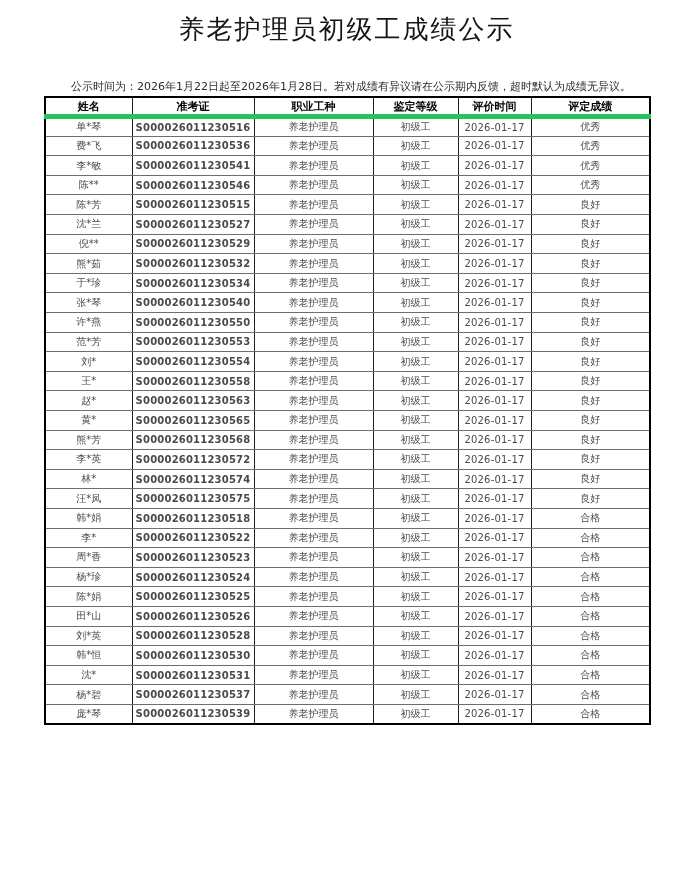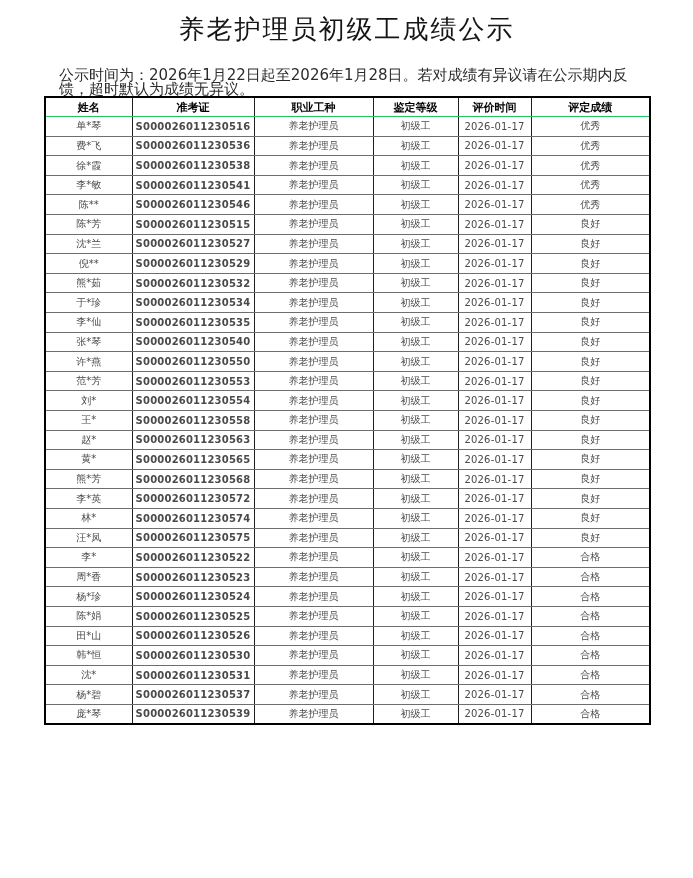--- a/index.html
+++ b/index.html
@@ -15,22 +15,22 @@
     margin:0;
     text-align:center;
     font-family:"DejaVu Serif", "Liberation Serif", serif;
     font-weight:400;
     font-size:26px;
     letter-spacing:2px;
     color:#151515;
   }
   .notice {
     position:absolute; top:64px; left:55px; right:38px;
-    margin:4px;
-    font-size:15px;
+    margin:16px;
+    font-size:11px;
     line-height:14px;
     color:#2b2b2b;
   }
   table.results {
     position:absolute; left:44px; top:96px;
     width:605px;
     border-collapse:collapse;
     table-layout:fixed;
     border:2px solid #000000;
   }
@@ -43,21 +43,21 @@
     border-top:1px solid #6e6e6e;
     border-bottom:1px solid #6e6e6e;
     overflow:hidden;
     white-space:nowrap;
   }
   table.results tr { height:19.6px; }
   table.results th {
     font-size:11px;
     font-weight:bold;
     color:#000000;
-    border-bottom:1px solid #22c55e;
+    border-bottom:5px solid #22c55e;
   }
   table.results td { font-size:10px; color:#4a4a4a; }
   td.cell-name { color:#383838; }
   td.cell-exam-id {
     font-weight:bold;
     color:#0e0e0e;
     font-size:10.5px;
     letter-spacing:0.2px;
   }
   td.cell-eval-date { letter-spacing:0.2px; }
@@ -98,28 +98,20 @@
         </tr>
         <tr>
           <td class="cell-name">费*飞</td>
           <td class="cell-exam-id">S000026011230536</td>
           <td class="cell-occupation">养老护理员</td>
           <td class="cell-level">初级工</td>
           <td class="cell-eval-date">2026-01-17</td>
           <td class="cell-grade">优秀</td>
         </tr>
         <tr>
-          <td class="cell-name">徐*霞</td>
-          <td class="cell-exam-id">S000026011230538</td>
-          <td class="cell-occupation">养老护理员</td>
-          <td class="cell-level">初级工</td>
-          <td class="cell-eval-date">2026-01-17</td>
-          <td class="cell-grade">优秀</td>
-        </tr>
-        <tr>
           <td class="cell-name">李*敏</td>
           <td class="cell-exam-id">S000026011230541</td>
           <td class="cell-occupation">养老护理员</td>
           <td class="cell-level">初级工</td>
           <td class="cell-eval-date">2026-01-17</td>
           <td class="cell-grade">优秀</td>
         </tr>
         <tr>
           <td class="cell-name">陈**</td>
           <td class="cell-exam-id">S000026011230546</td>
@@ -162,28 +154,20 @@
         </tr>
         <tr>
           <td class="cell-name">于*珍</td>
           <td class="cell-exam-id">S000026011230534</td>
           <td class="cell-occupation">养老护理员</td>
           <td class="cell-level">初级工</td>
           <td class="cell-eval-date">2026-01-17</td>
           <td class="cell-grade">良好</td>
         </tr>
         <tr>
-          <td class="cell-name">李*仙</td>
-          <td class="cell-exam-id">S000026011230535</td>
-          <td class="cell-occupation">养老护理员</td>
-          <td class="cell-level">初级工</td>
-          <td class="cell-eval-date">2026-01-17</td>
-          <td class="cell-grade">良好</td>
-        </tr>
-        <tr>
           <td class="cell-name">张*琴</td>
           <td class="cell-exam-id">S000026011230540</td>
           <td class="cell-occupation">养老护理员</td>
           <td class="cell-level">初级工</td>
           <td class="cell-eval-date">2026-01-17</td>
           <td class="cell-grade">良好</td>
         </tr>
         <tr>
           <td class="cell-name">许*燕</td>
           <td class="cell-exam-id">S000026011230550</td>
@@ -258,20 +242,28 @@
         </tr>
         <tr>
           <td class="cell-name">汪*凤</td>
           <td class="cell-exam-id">S000026011230575</td>
           <td class="cell-occupation">养老护理员</td>
           <td class="cell-level">初级工</td>
           <td class="cell-eval-date">2026-01-17</td>
           <td class="cell-grade">良好</td>
         </tr>
         <tr>
+          <td class="cell-name">韩*娟</td>
+          <td class="cell-exam-id">S000026011230518</td>
+          <td class="cell-occupation">养老护理员</td>
+          <td class="cell-level">初级工</td>
+          <td class="cell-eval-date">2026-01-17</td>
+          <td class="cell-grade">合格</td>
+        </tr>
+        <tr>
           <td class="cell-name">李*</td>
           <td class="cell-exam-id">S000026011230522</td>
           <td class="cell-occupation">养老护理员</td>
           <td class="cell-level">初级工</td>
           <td class="cell-eval-date">2026-01-17</td>
           <td class="cell-grade">合格</td>
         </tr>
         <tr>
           <td class="cell-name">周*香</td>
           <td class="cell-exam-id">S000026011230523</td>
@@ -292,20 +284,28 @@
           <td class="cell-name">陈*娟</td>
           <td class="cell-exam-id">S000026011230525</td>
           <td class="cell-occupation">养老护理员</td>
           <td class="cell-level">初级工</td>
           <td class="cell-eval-date">2026-01-17</td>
           <td class="cell-grade">合格</td>
         </tr>
         <tr>
           <td class="cell-name">田*山</td>
           <td class="cell-exam-id">S000026011230526</td>
+          <td class="cell-occupation">养老护理员</td>
+          <td class="cell-level">初级工</td>
+          <td class="cell-eval-date">2026-01-17</td>
+          <td class="cell-grade">合格</td>
+        </tr>
+        <tr>
+          <td class="cell-name">刘*英</td>
+          <td class="cell-exam-id">S000026011230528</td>
           <td class="cell-occupation">养老护理员</td>
           <td class="cell-level">初级工</td>
           <td class="cell-eval-date">2026-01-17</td>
           <td class="cell-grade">合格</td>
         </tr>
         <tr>
           <td class="cell-name">韩*恒</td>
           <td class="cell-exam-id">S000026011230530</td>
           <td class="cell-occupation">养老护理员</td>
           <td class="cell-level">初级工</td>

